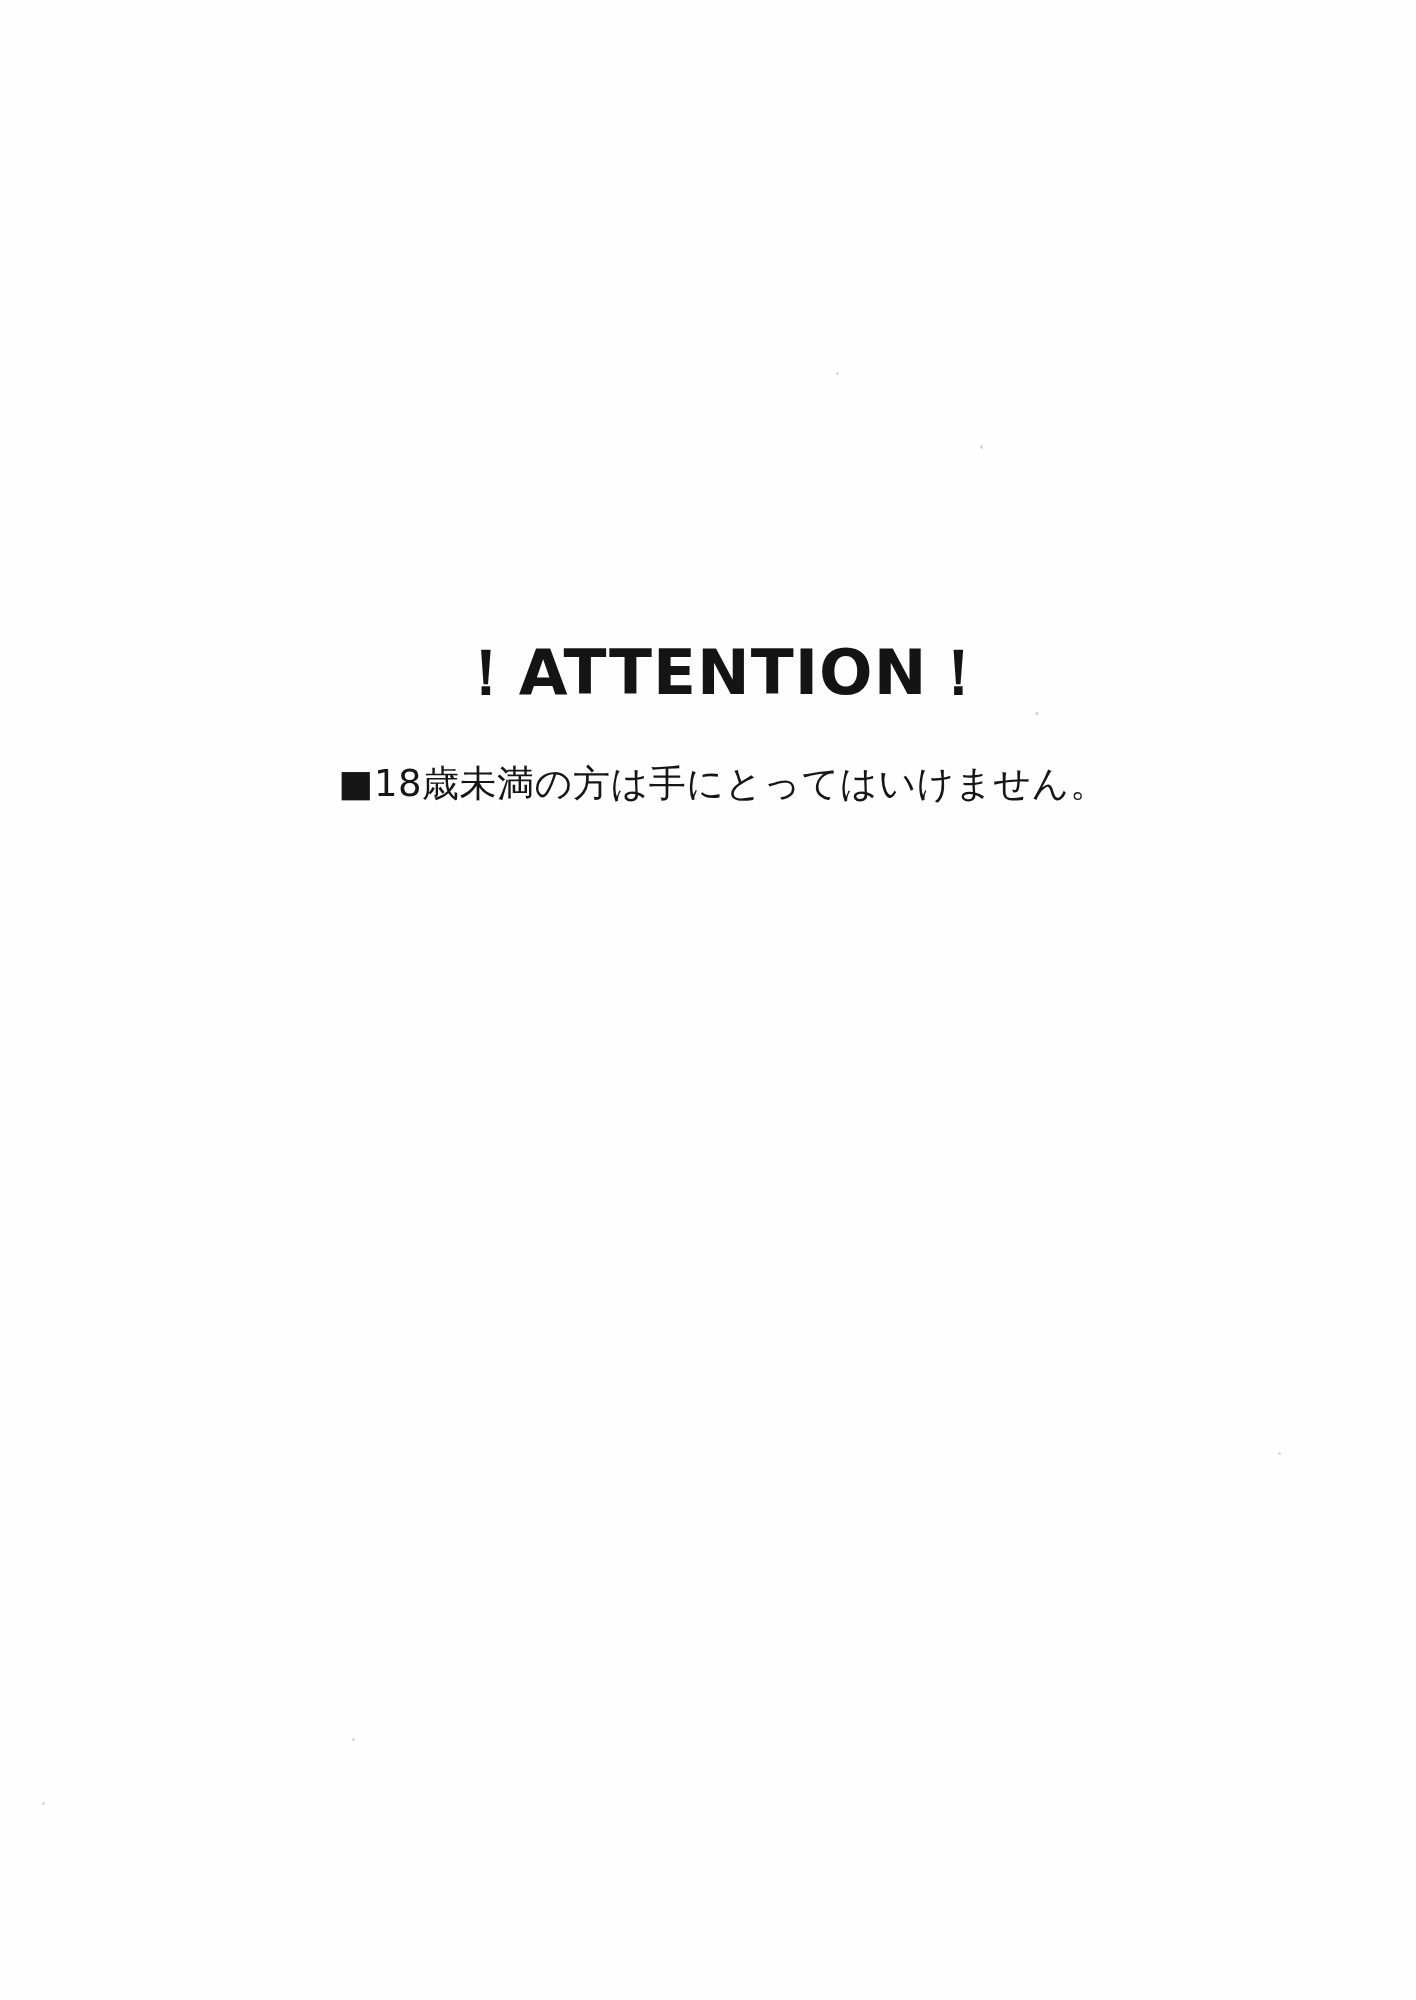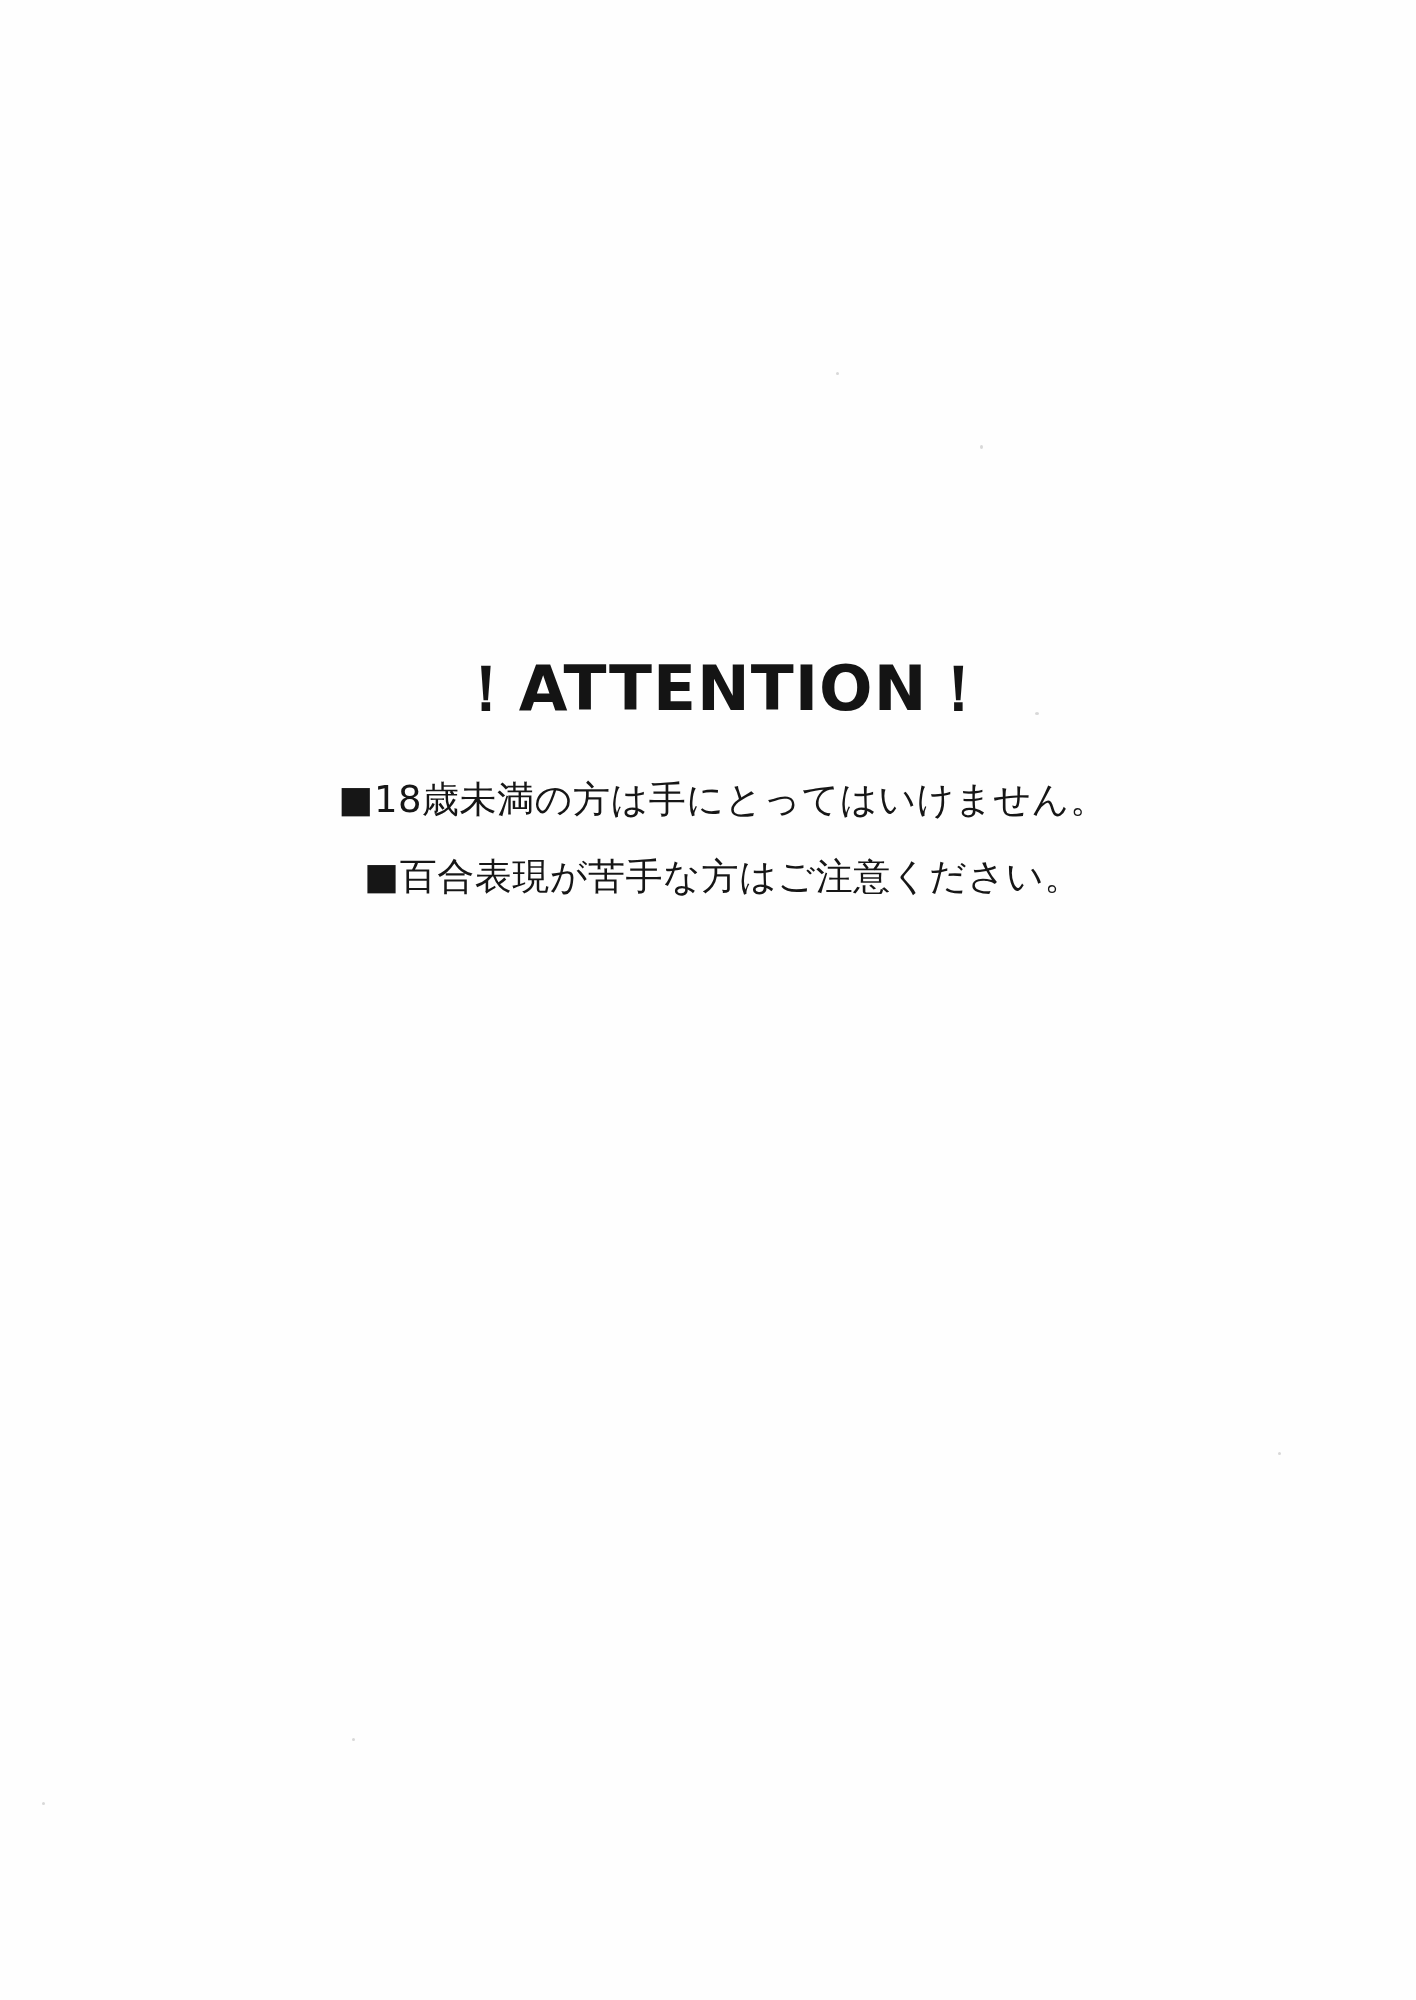--- a/index.html
+++ b/index.html
@@ -43,21 +43,21 @@
   }
 
   .notice-title {
     font-family: "DejaVu Sans", sans-serif;
     font-weight: 700;
     font-size: 63px;
     letter-spacing: 1px;
     color: #141414;
     text-align: center;
     line-height: 1.05;
-    margin: 16px 0 44px 0;
+    margin: 0 0 44px 0;
     white-space: nowrap;
   }
 
   .notice-body {
     font-family: "DejaVu Sans", sans-serif;
     font-size: 37px;
     line-height: 1.85;
     color: #161616;
     letter-spacing: 0.5px;
   }
@@ -81,17 +81,16 @@
   <span class="speck s3"></span>
   <span class="speck s4"></span>
   <span class="speck s5"></span>
   <span class="speck s6"></span>
 
   <div class="notice">
     <h1 class="notice-title">！ATTENTION！</h1>
 
     <div class="notice-body">
       <p class="notice-line">■18歳未満の方は手にとってはいけません。</p>
-      <p class="notice-line">■百合表現が苦手な方はご注意ください。</p>
     </div>
   </div>
 
 </div>
 
 </body></html>

